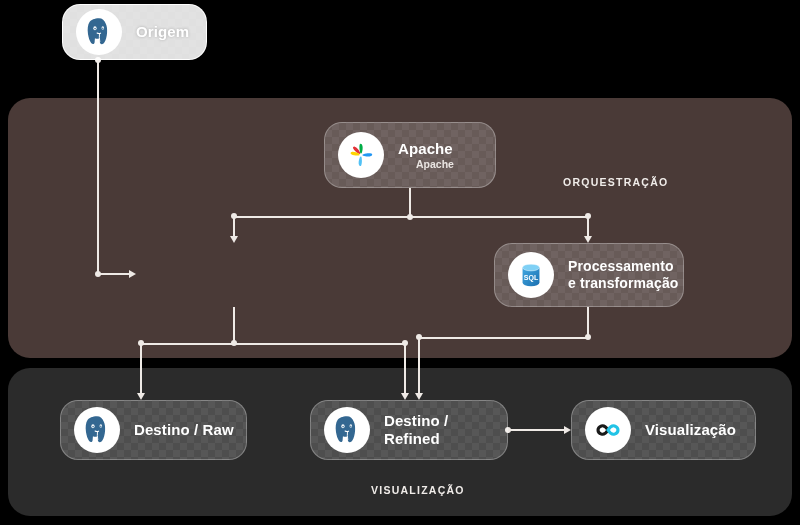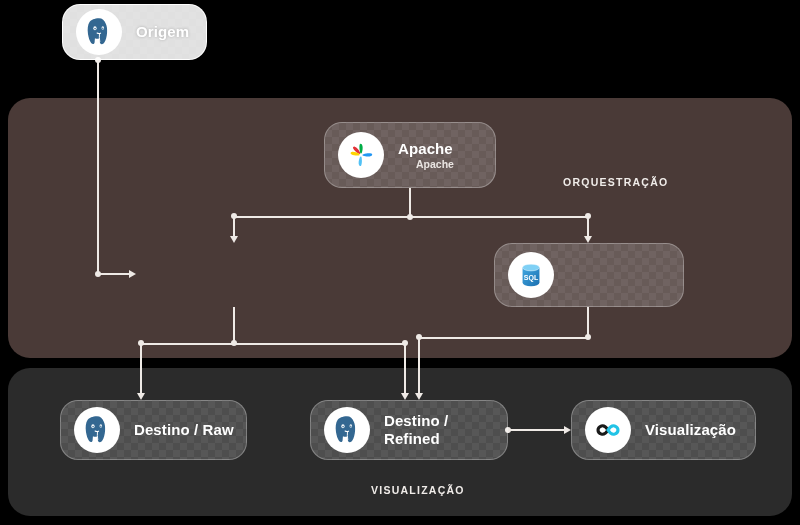--- a/index.html
+++ b/index.html
@@ -237,20 +237,24 @@
             <stop offset="0" stop-color="#41a7e0"></stop>
             <stop offset="1" stop-color="#1b6fb0"></stop>
           </linearGradient>
         </defs>
         <path d="M7 8 h18 v16 a9 4 0 0 1 -18 0 Z" fill="url(#sqlg)"></path>
         <ellipse cx="16" cy="8" rx="9" ry="3.6" fill="#7fd0f5"></ellipse>
         <ellipse cx="16" cy="8" rx="9" ry="3.6" fill="none" stroke="#ffffff" stroke-width="0.8" opacity="0.55"></ellipse>
         <text x="16" y="21" font-family="'Liberation Sans', sans-serif" font-size="7.5" font-weight="bold" fill="#ffffff" text-anchor="middle">SQL</text>
       </svg>
     </div>
+    <div class="node-text">
+      <div class="node-label small">Processamento
+e transformação</div>
+    </div>
   </div>
 
   <div class="node" id="node-destino-refined">
     <div class="icon-bubble">
       <svg width="34" height="34" viewBox="0 0 32 32" aria-hidden="true">
         <path d="M16 3c-4.2 0-7.6 1.6-8.9 3.6C5.4 9.2 5 13.3 5.6 17.6c.5 3.6 1.7 7 3 8.7.7.9 1.6 1.3 2.3 1 .6-.3.9-1 1-1.9.1-1.1.1-2.4.3-3.6.6.3 1.3.5 2 .5.6 0 1.2-.1 1.7-.3.3 1.3.6 2.7 1 3.8.3.9.8 1.6 1.6 1.7.9.1 1.8-.5 2.5-1.6 1.4-2.1 2.4-5.8 2.6-9.3.2-3.4-.2-6.6-1.2-8.4C21.3 4.8 19 3 16 3z" fill="#336791"></path>
         <ellipse cx="12.2" cy="12.4" rx="1.5" ry="1.9" fill="#ffffff"></ellipse>
         <ellipse cx="19.6" cy="12.2" rx="1.2" ry="1.6" fill="#ffffff"></ellipse>
         <ellipse cx="12.3" cy="12.8" rx="0.7" ry="0.9" fill="#336791"></ellipse>
         <ellipse cx="19.6" cy="12.6" rx="0.6" ry="0.8" fill="#336791"></ellipse>

